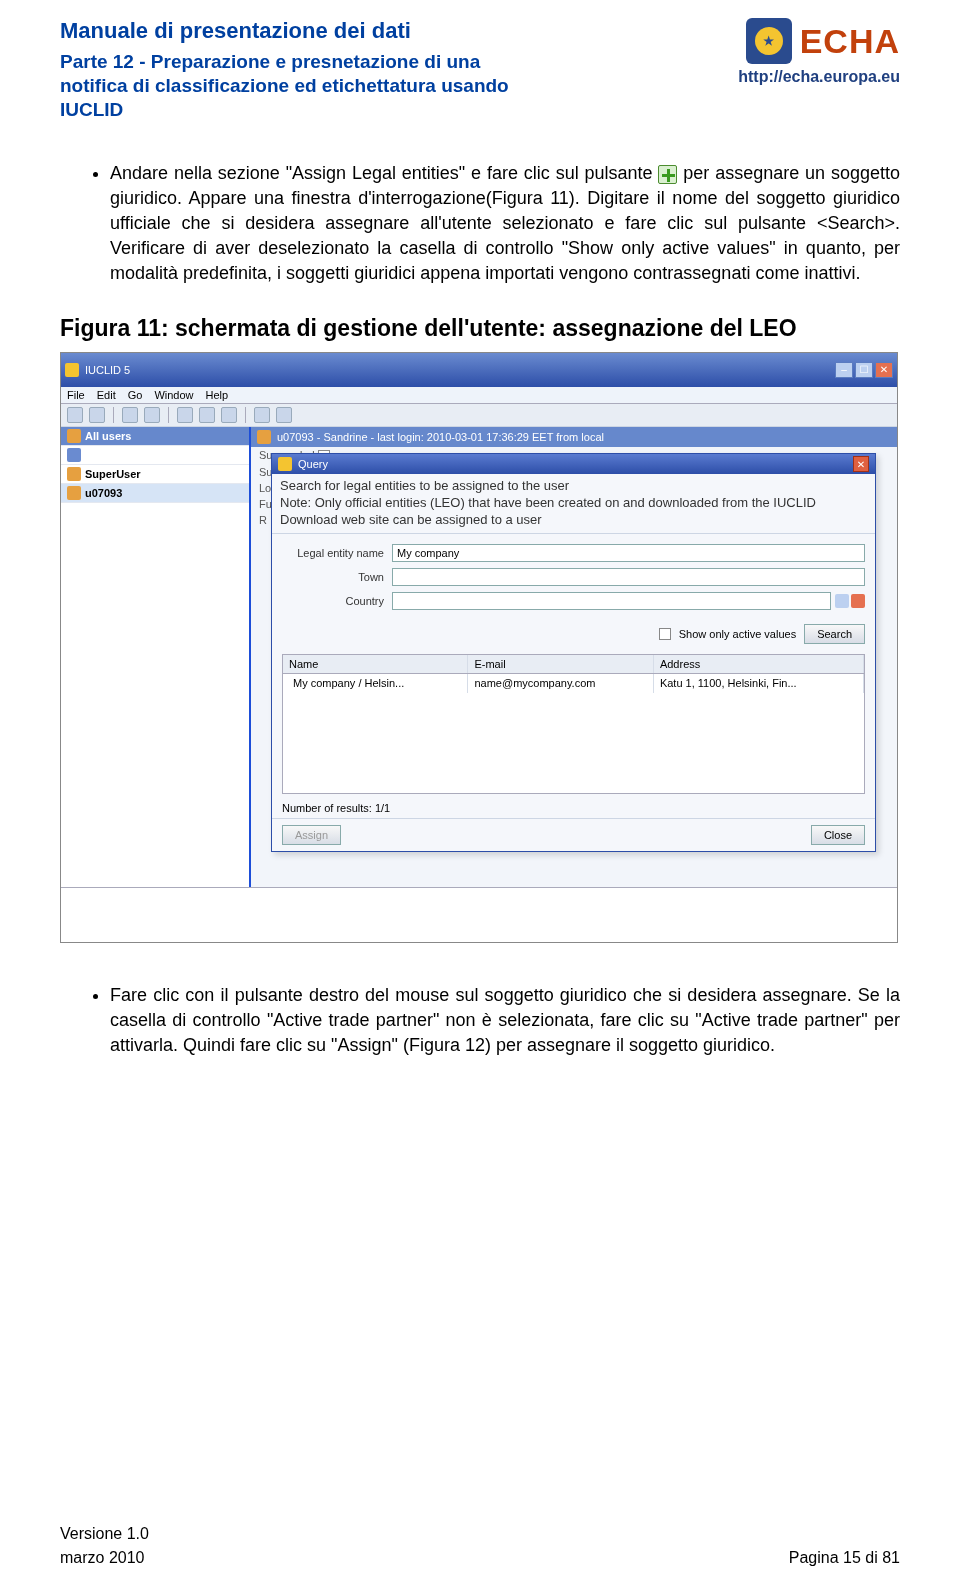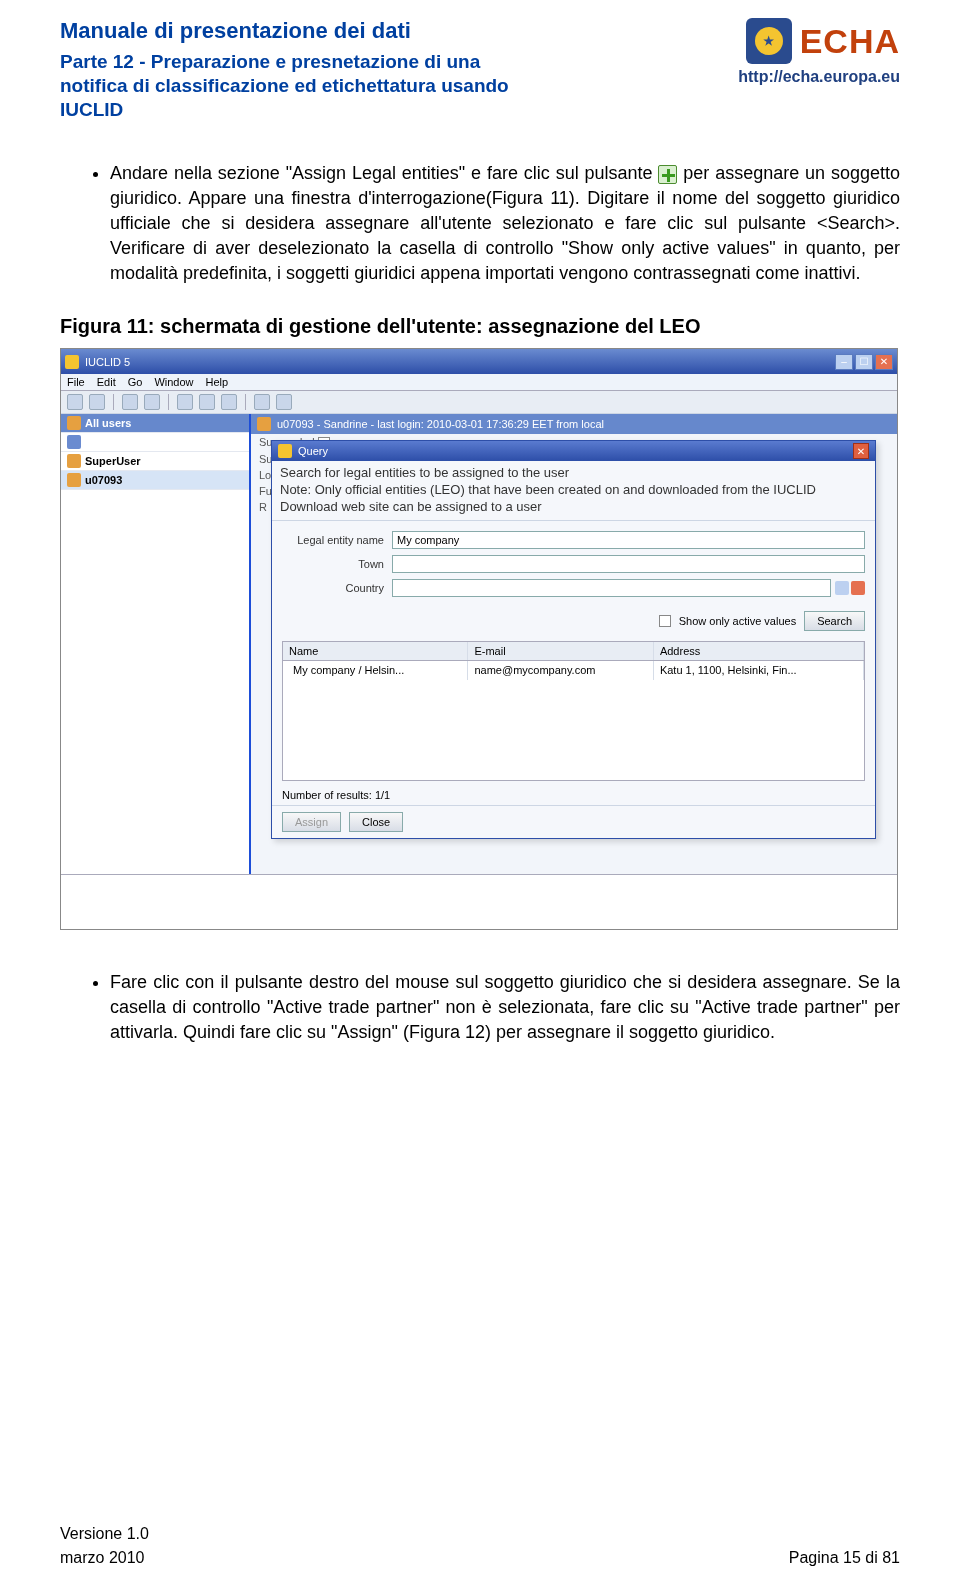--- a/index.html
+++ b/index.html
@@ -31,33 +31,33 @@
   .plus-icon {
     display: inline-block; width: 19px; height: 19px;
     background: #daf0d0; border: 1px solid #4c8c30; position: relative;
     vertical-align: middle; border-radius: 2px;
   }
   .plus-icon::before, .plus-icon::after {
     content: ""; position: absolute; background: #3a9a20;
   }
   .plus-icon::before { left: 8px; top: 3px; width: 3px; height: 13px; }
   .plus-icon::after  { top: 8px; left: 3px; height: 3px; width: 13px; }
-  .figure-caption { font-size: 20px; font-weight: bold; margin-top: 30px; margin-bottom: 10px; }
+  .figure-caption { font-size: 23px; font-weight: bold; margin-top: 30px; margin-bottom: 10px; }
   
   .app-window {
     width: 838px; border: 1px solid #888;
     background: #e8edf4;
     font-family: Tahoma, Geneva, sans-serif;
     font-size: 11px;
     margin-bottom: 40px;
   }
   .app-titlebar {
     background: linear-gradient(#6a8bd0,#2d4ea8);
     color: #fff; display: flex; align-items: center; justify-content: space-between;
-    padding: 2px 4px; height: 25px;
+    padding: 2px 4px; height: 34px;
   }
   .app-titlebar-left { display:flex; align-items:center; gap:6px; }
   .win-btns { display:flex; gap:2px; }
   .win-btn { width:18px; height:16px; background:#bcd0f0; border:1px solid #5a7bc0; display:flex; align-items:center; justify-content:center; font-size:10px; line-height:1; }
   .win-btn.close { background:#e57050; color:#fff; }
   .app-menubar { background:#eef3fa; padding:2px 6px; display:flex; gap:12px; border-bottom:1px solid #aab; }
   .app-menubar span { font-size:11px; }
   .app-toolbar1, .app-toolbar2 { background:#e8edf4; padding:3px 6px; display:flex; gap:6px; align-items:center; border-bottom:1px solid #cdd6e4; }
   .tb-icon { width:16px; height:16px; background:#c9d6ea; border:1px solid #9ab; border-radius:2px; }
   .tb-sep  { width:1px; height:16px; background:#aab; margin:0 2px; }
@@ -87,21 +87,21 @@
   .qd-btn.disabled { color:#999; }
   .qd-table { border:1px solid #aab; margin:4px 10px; background:#fff; }
   .qd-th-row, .qd-td-row { display:flex; }
   .qd-th-row { background:#e8edf4; border-bottom:1px solid #aab; }
   .qd-th, .qd-td { padding:3px 6px; font-size:11px; border-right:1px solid #d6dde8; text-align:center; }
   .qd-th.c1, .qd-td.c1 { flex:1.4; text-align:left; }
   .qd-th.c2, .qd-td.c2 { flex:1.4; text-align:left; }
   .qd-th.c3, .qd-td.c3 { flex:1.6; text-align:left; }
   .qd-table-spacer { height:100px; }
   .qd-result-row { padding:4px 10px; display:flex; align-items:center; }
-  .qd-bottom { display:flex; justify-content:flex-start; gap:8px; padding:6px 10px; border-top:1px solid #cdd6e4; }
+  .qd-bottom { display:flex; justify-content:space-between; gap:8px; padding:6px 10px; border-top:1px solid #cdd6e4; }
 
   .app-footer-blank { height:55px; background:#fff; border-top:1px solid #aab; }
 
   .footer-row {
     position: absolute; bottom: 22px; left: 60px; right: 60px;
     display: flex; justify-content: space-between; align-items: flex-end;
     font-size: 16px;
   }
   .footer-left { color:#000; }
   .footer-right { color:#000; }

